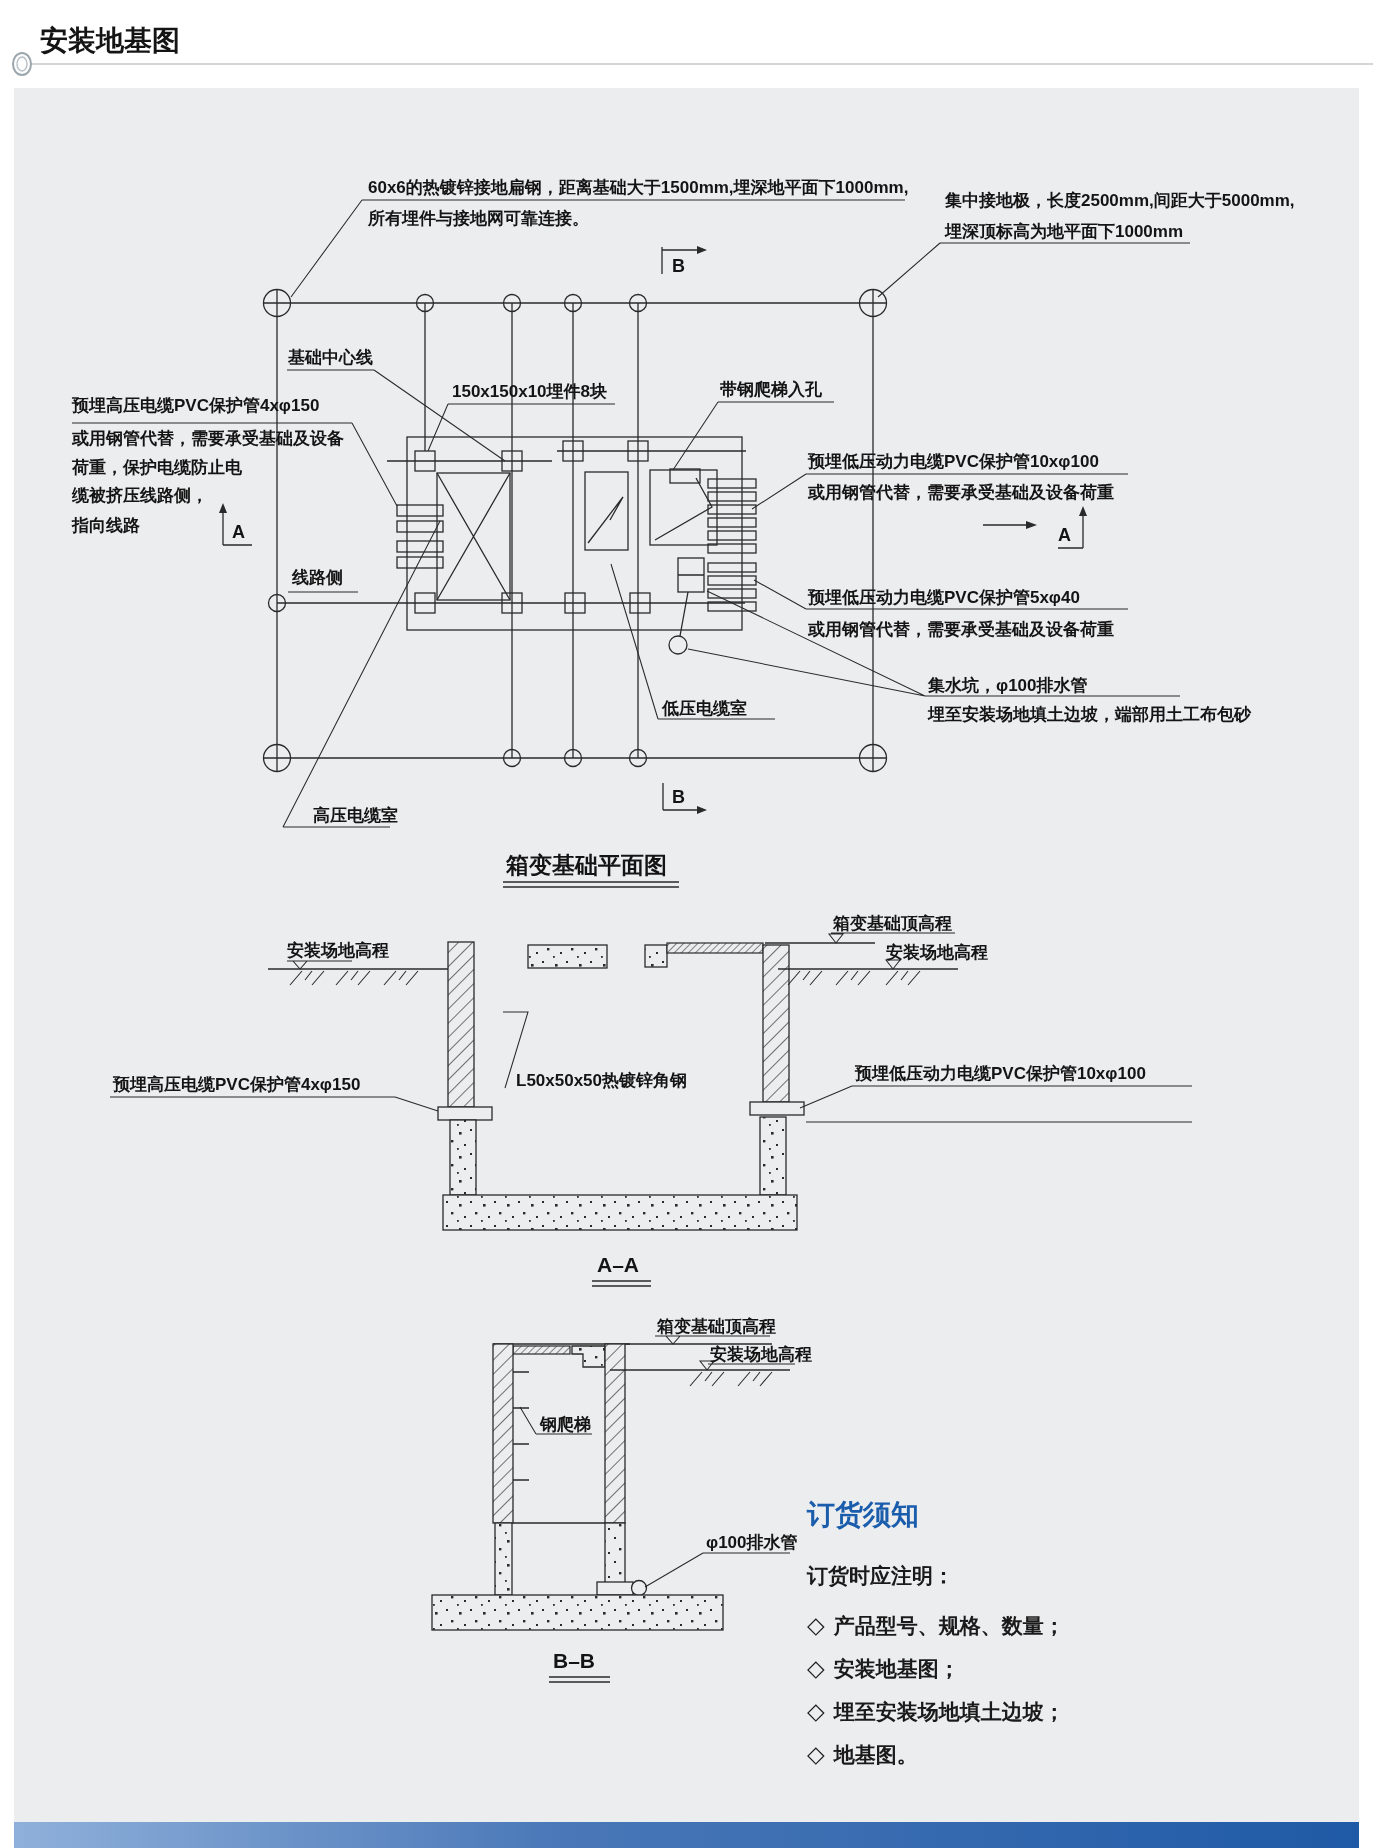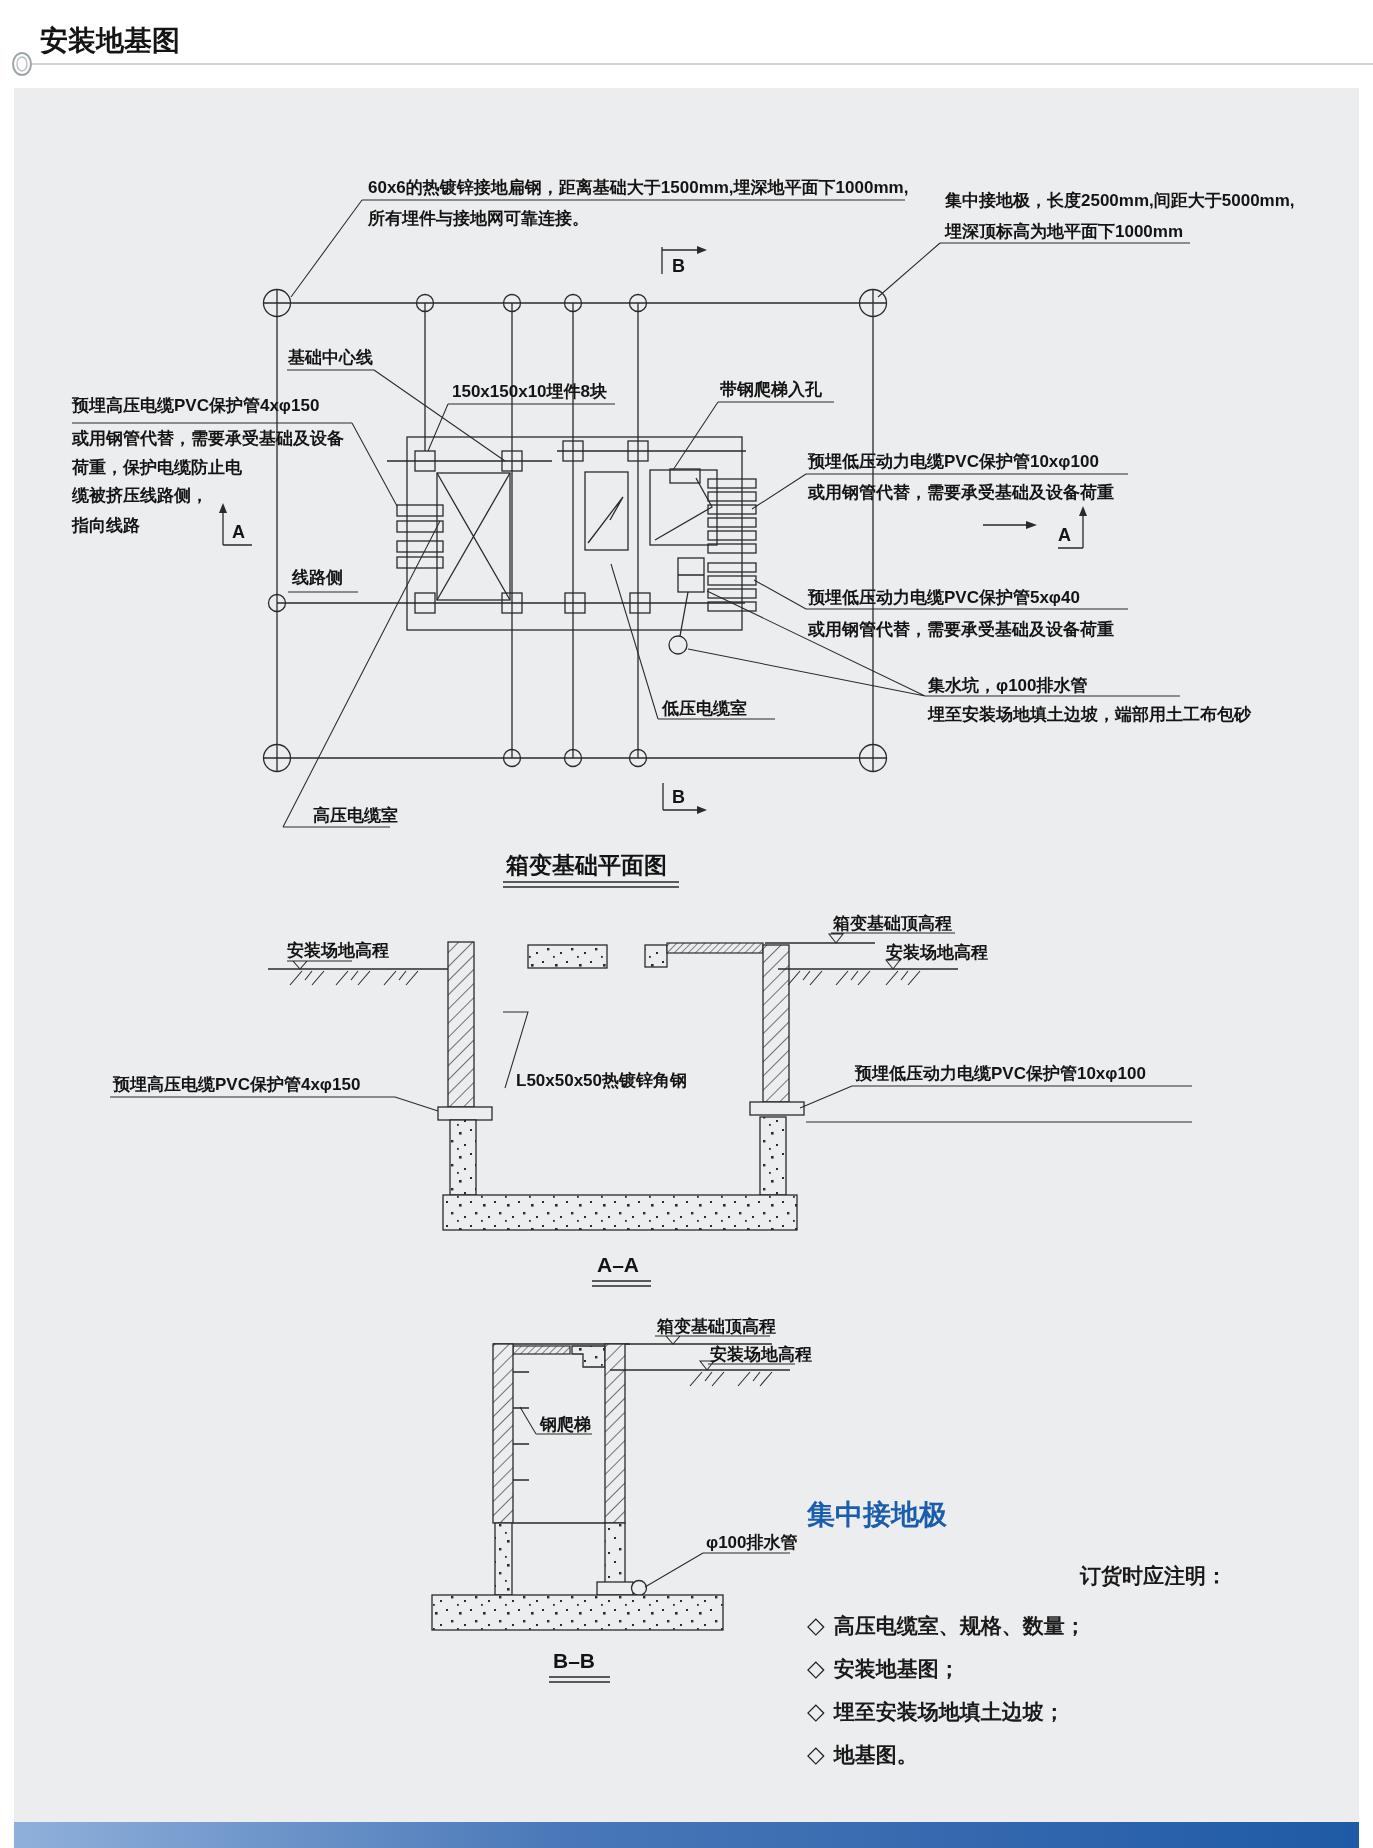--- a/index.html
+++ b/index.html
@@ -16,21 +16,21 @@
   .conc{stroke:#2a2a2a;stroke-width:1.3;fill:url(#stip);}
   .arr{fill:#2a2a2a;stroke:none;}
   text{font-family:"Liberation Sans",sans-serif;fill:#141414;}
   .t{font-size:17px;font-weight:600;}
   .tm{font-size:18px;font-weight:700;}
   .tt{font-size:23px;font-weight:700;}
   .ts{font-size:21px;font-weight:700;}
   .page-head{font-size:28px;font-weight:800;}
   .ordering{position:absolute;left:807px;top:1496px;width:420px;color:#1a1a1a;}
   .ordering h3{margin:0;font-size:28px;font-weight:800;color:#1a5dac;}
-  .ordering .intro{margin-top:28px;font-size:21px;font-weight:600;text-align:right;}
+  .ordering .intro{margin-top:28px;font-size:21px;font-weight:600;}
   .ordering ul{list-style:none;margin:14px 0 0 0;padding:0;}
   .ordering li{height:43px;display:flex;align-items:center;font-size:21px;font-weight:600;}
   .ordering li .dia{font-size:23px;margin-right:9px;font-weight:400;}
 </style>
 </head>
 <body>
 
 <div class="panel"></div>
 <div class="footer-bar"></div>
 
@@ -262,26 +262,26 @@
     <text class="t" x="540" y="1430">钢爬梯</text>
     <path class="thin" d="M703,1553 H790 M703,1553 L645,1587"></path>
     <text class="t" x="706" y="1548">φ100排水管</text>
 
     <text class="ts" x="553" y="1668">B–B</text>
     <path class="ln" d="M549,1677 H610 M549,1682 H610"></path>
   </g>
 </svg>
 
 <div class="ordering">
-  <h3>集中接地极</h3>
+  <h3>订货须知</h3>
   <div class="intro">订货时应注明：</div>
   <ul>
     <li>
         <span class="dia">◇</span>
-        <span>高压电缆室、规格、数量；</span>
+        <span>产品型号、规格、数量；</span>
       </li>
     <li>
         <span class="dia">◇</span>
         <span>安装地基图；</span>
       </li>
     <li>
         <span class="dia">◇</span>
         <span>埋至安装场地填土边坡；</span>
       </li>
     <li>

